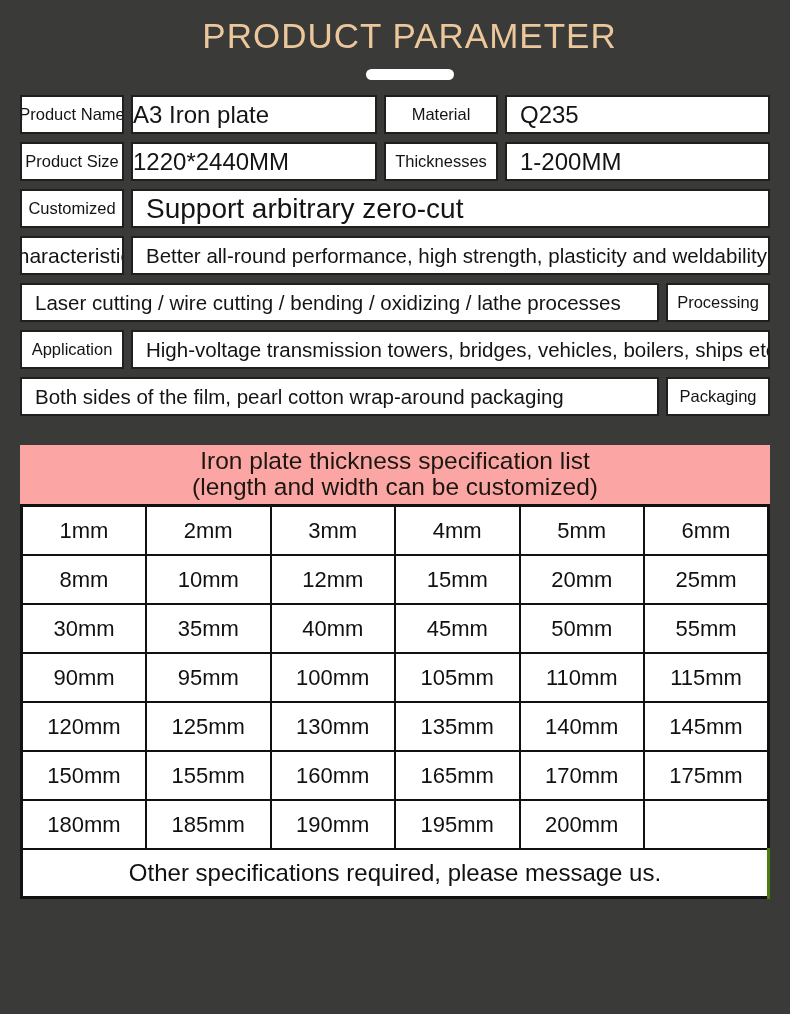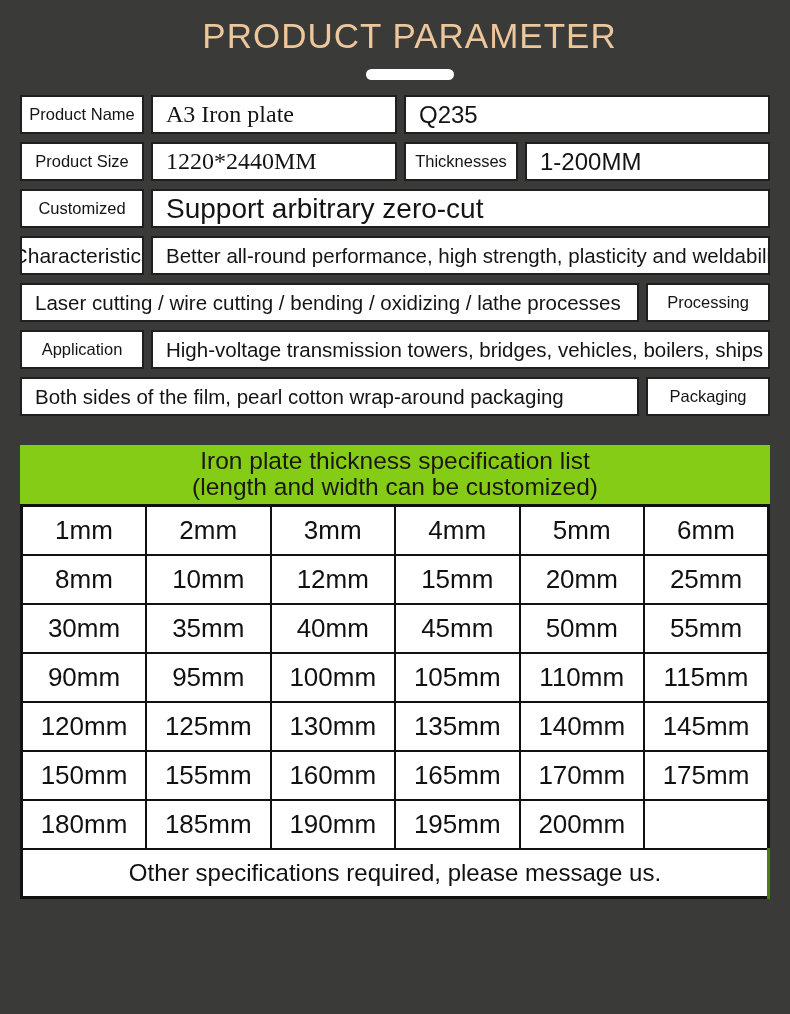--- a/index.html
+++ b/index.html
@@ -37,50 +37,50 @@
   .cell {
     background: #ffffff;
     border: 2.5px solid #1f1f1f;
     box-sizing: border-box;
     display: flex;
     align-items: center;
     color: #141414;
     overflow: hidden;
     white-space: nowrap;
   }
-  .p-label   { width: 124px; justify-content: center; font-size: 16.5px; }
+  .p-label   { width: 104px; justify-content: center; font-size: 16.5px; }
   .p-label-sm{ font-size: 21px; }
   .p-label-2 { width: 114px; justify-content: center; font-size: 16.5px; }
   .p-value   { flex: 1; padding-left: 13px; font-size: 24px; }
-  .p-value-fixed { flex: none; width: 246px; padding-left: 13px; font-size: 24px; font-family: Liberation Serif, serif; }
+  .p-value-fixed { flex: none; width: 246px; font-size: 24px; }
   .p-value-lg { font-size: 28px; }
   .p-value-md { font-size: 20.5px; }
 
   
   .spec { margin: 29px 20px 0 20px; }
   .spec-header {
-    background: #84cc16;
+    background: #fca5a5;
     color: #1c1710;
     text-align: center;
     font-size: 24.5px;
     line-height: 26px;
     padding: 3px 0 4px 0;
   }
   .spec-table {
     width: 100%;
     border-collapse: collapse;
     background: #ffffff;
     border: 3px solid #111111;
     table-layout: fixed;
   }
   .spec-table td {
     border: 2px solid #111111;
     height: 47px;
     text-align: center;
-    font-size: 26px;
+    font-size: 22px;
     color: #111111;
     padding: 0;
   }
   .spec-table td.spec-footer-cell {
     font-size: 24px;
     height: 46px;
     border-left: 3px solid #111;
     border-right: 3px solid #4d7c0f;
   }
 </style>
@@ -92,20 +92,21 @@
   <div class="title-wrap">
     <div class="page-title">PRODUCT PARAMETER</div>
     <div class="title-underline"></div>
   </div>
 
   <div class="params">
 
     <div class="p-row">
       <div class="cell p-label">Product Name</div>
       <div class="cell p-value-fixed">A3 Iron plate</div>
+      <div class="cell p-label-2">Material</div>
       <div class="cell p-value">Q235</div>
     </div>
 
     <div class="p-row">
       <div class="cell p-label">Product Size</div>
       <div class="cell p-value-fixed">1220*2440MM</div>
       <div class="cell p-label-2">Thicknesses</div>
       <div class="cell p-value">1-200MM</div>
     </div>
 

